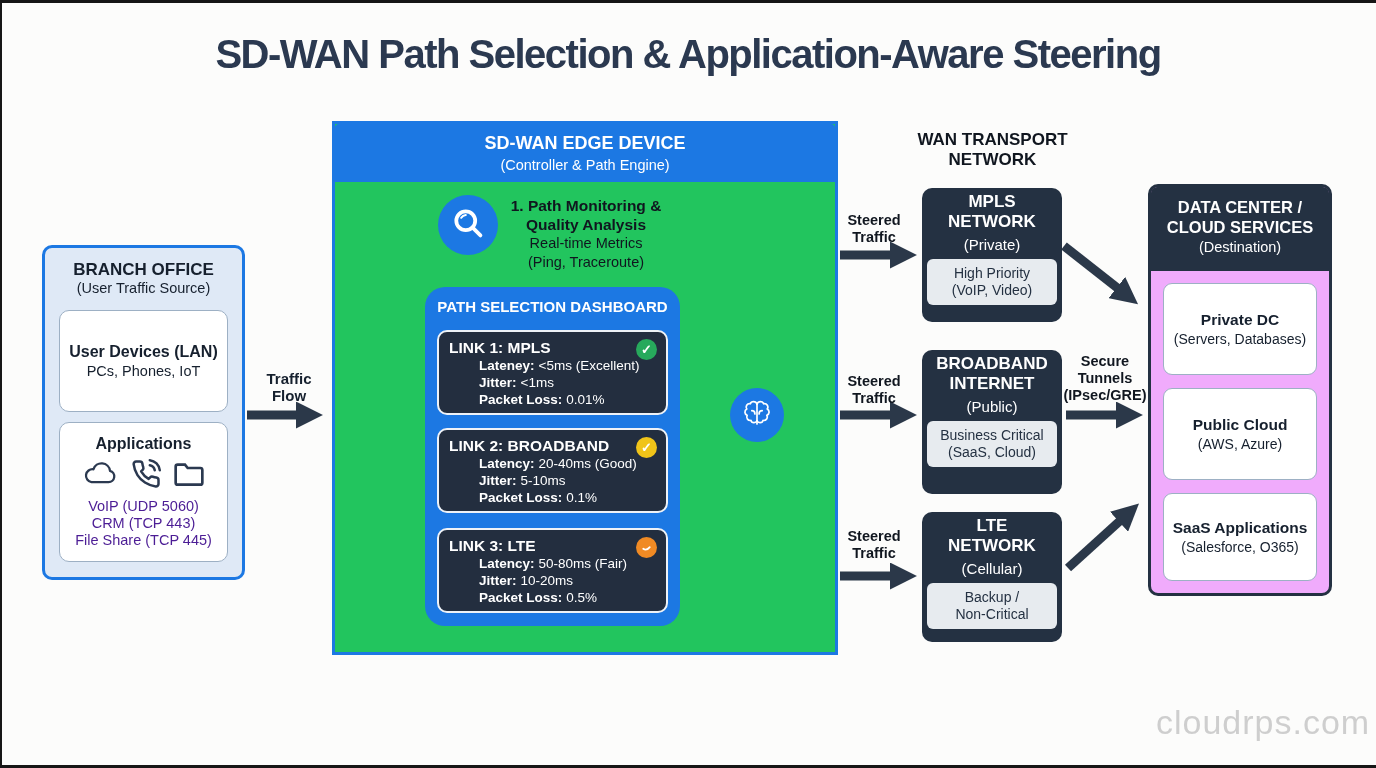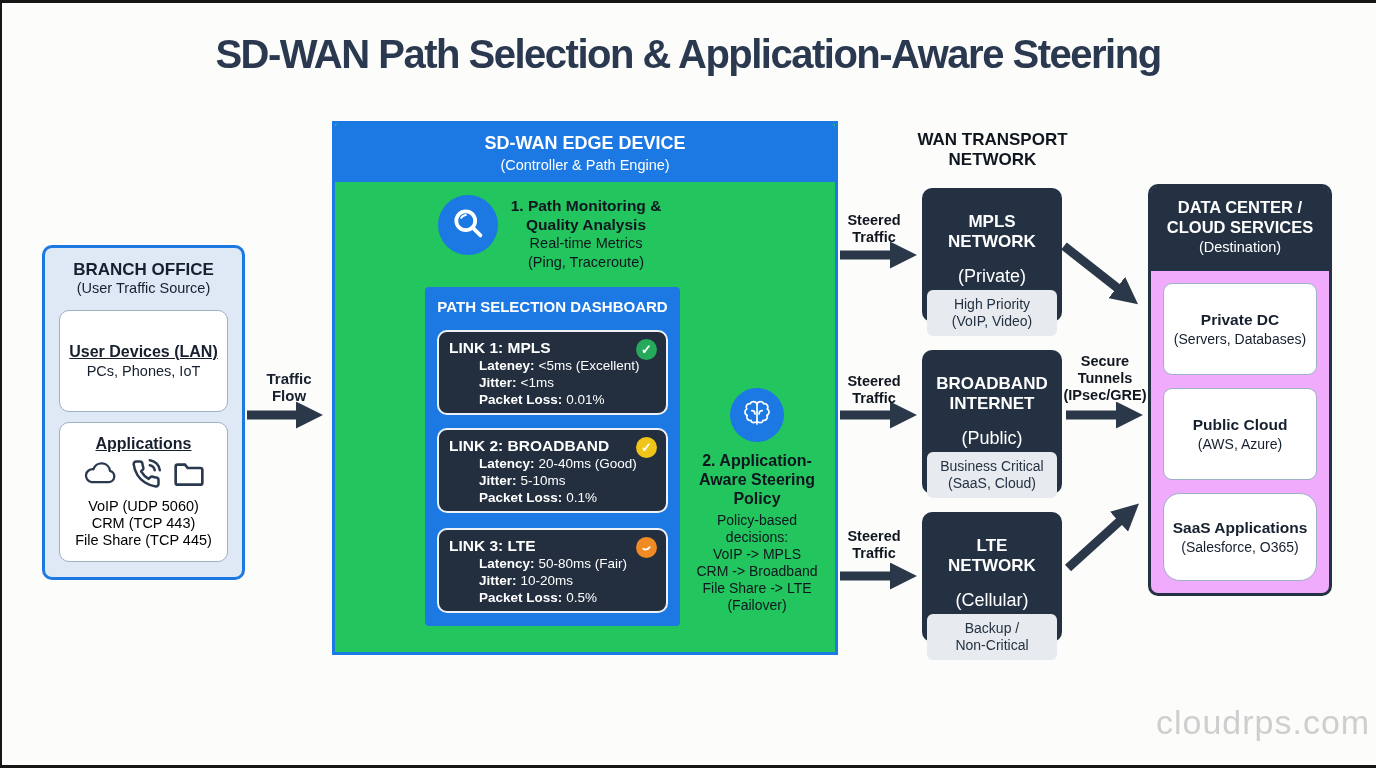--- a/index.html
+++ b/index.html
@@ -11,59 +11,59 @@
               color:#2b3950;letter-spacing:-1.5px;}
   
   .arrows{left:0;top:0;width:1376px;height:768px;pointer-events:none;}
   
   .branch{left:42px;top:245px;width:203px;height:335px;background:#dfe9f6;border:3px solid #1c78e3;
           border-radius:10px;box-sizing:border-box;}
   .branch-title{top:12px;left:0;width:100%;text-align:center;font-weight:700;font-size:17px;color:#16202e;}
   .branch-sub{top:32px;left:0;width:100%;text-align:center;font-size:14.5px;color:#16202e;}
   .white-card{background:#ffffff;border:1.5px solid #9db0c4;border-radius:10px;display:flex;
               flex-direction:column;align-items:center;justify-content:center;text-align:center;box-sizing:border-box;}
-  .wc-title{font-weight:700;font-size:16px;color:#16202e;text-decoration:underline;}
+  .wc-title{font-weight:700;font-size:16px;color:#16202e;}
   .wc-sub{font-size:14.5px;color:#16202e;margin-top:2px;}
   .app-icons{display:flex;gap:11px;align-items:center;justify-content:center;margin:6px 0 5px;}
-  .app-lines{font-size:14.5px;line-height:17px;color:#000000;}
+  .app-lines{font-size:14.5px;line-height:17px;color:#4c1d95;}
   
   .tflow{left:248px;top:370px;width:82px;text-align:center;font-weight:700;font-size:15px;line-height:17px;color:#16202e;}
   
   .edge{left:332px;top:121px;width:506px;height:534px;background:#22c55e;border:3px solid #1c78e3;
         border-radius:0;box-sizing:border-box;}
   .edge-header{left:0;top:0;width:100%;height:58px;background:#1c78e3;border-radius:4px 4px 0 0;
                color:#ffffff;text-align:center;box-sizing:border-box;padding-top:9px;}
   .eh1{font-weight:700;font-size:18px;}
   .eh2{font-size:14.5px;margin-top:3px;}
   .circle-icon{border-radius:50%;background:#1c78e3;display:flex;align-items:center;justify-content:center;}
   .monitor{left:498px;top:196px;width:176px;text-align:center;color:#10161f;}
   .mon-b{font-weight:700;font-size:15.5px;line-height:19px;}
   .mon-n{font-size:14.5px;line-height:19px;}
-  .dash{left:425px;top:287px;width:255px;height:339px;background:#1c78e3;border-radius:4px;}
+  .dash{left:425px;top:287px;width:255px;height:339px;background:#1c78e3;border-radius:20px;}
   .dash-title{top:11px;left:0;width:100%;text-align:center;font-weight:700;font-size:15px;color:#ffffff;}
   .link-card{left:12px;width:231px;height:85px;background:#232e3f;border:2px solid #eef2f7;border-radius:10px;
              color:#ffffff;box-sizing:border-box;padding:6px 10px;}
   .link-title{font-weight:700;font-size:15.5px;line-height:19px;}
   .metric{font-size:13.5px;line-height:17.2px;white-space:nowrap;padding-left:30px;}
   .metric .b{font-weight:700;}
   .metric .v{margin-left:4px;font-weight:400;}
   .badge{position:absolute;right:9px;top:7px;width:21px;height:21px;border-radius:50%;display:flex;
          align-items:center;justify-content:center;color:#ffffff;font-size:13px;font-weight:700;}
   .steer{left:683px;top:451px;width:148px;text-align:center;color:#10161f;}
   .steer-t{font-weight:700;font-size:16px;line-height:19px;}
   .steer-b{font-size:14px;line-height:17px;}
   .steer-gap{margin-top:4px;}
   
   .wan-title{left:905px;top:130px;width:175px;text-align:center;font-weight:700;font-size:17px;
              line-height:20px;color:#10161f;}
   .steered{left:838px;width:72px;text-align:center;font-weight:700;font-size:14.5px;line-height:16.5px;color:#10161f;}
   .net{left:922px;width:140px;background:#243142;border-radius:10px;color:#ffffff;text-align:center;
-       box-sizing:border-box;padding:24px 5px 5px;}
+       box-sizing:border-box;padding:4px 5px 5px;}
   .net-name{font-weight:700;font-size:17px;line-height:20px;}
-  .net-type{font-size:18px;line-height:18px;margin-top:15px;}
+  .net-type{font-size:15px;line-height:18px;margin-top:4px;}
   .net-tag{margin-top:5px;background:#e7ebef;border-radius:6px;color:#243142;font-size:14px;
            line-height:17px;padding:6px 2px;}
   .secure{left:1058px;top:353px;width:94px;text-align:center;font-weight:700;font-size:14.5px;
           line-height:17px;color:#10161f;}
   
   .dc{left:1148px;top:184px;width:184px;height:412px;background:#f0abfc;border:3px solid #243142;
       border-radius:10px;box-sizing:border-box;}
   .dc-header{left:0;top:0;width:100%;height:84px;background:#243142;border-radius:6px 6px 0 0;
              color:#ffffff;text-align:center;box-sizing:border-box;padding-top:11px;}
   .dch{font-weight:700;font-size:16.5px;line-height:19.5px;}
@@ -220,31 +220,20 @@
       <svg width="34" height="31" viewBox="0 0 36 32" fill="none" stroke="#ffffff" stroke-width="1.8" stroke-linecap="round" stroke-linejoin="round">
         <path d="M18 6 v21"></path>
         <path d="M18 6 c-1.2 -3.4 -6.2 -3.2 -7 -0.3 c-3.6 -0.6 -5.6 3.1 -3.8 5.6 c-2.9 1.6 -2.5 5.6 0.4 6.6 c-1.6 3 1 6 4 5.4 c0.6 3 5.2 3.4 6.4 0.4"></path>
         <path d="M18 6 c1.2 -3.4 6.2 -3.2 7 -0.3 c3.6 -0.6 5.6 3.1 3.8 5.6 c2.9 1.6 2.5 5.6 -0.4 6.6 c1.6 3 -1 6 -4 5.4 c-0.6 3 -5.2 3.4 -6.4 0.4"></path>
         <path d="M12.5 13 c2.2 0 3.3 1.6 3.3 3.4"></path>
         <path d="M23.5 13 c-2.2 0 -3.3 1.6 -3.3 3.4"></path>
       </svg>
     </span>
   </div>
 
-  <div class="abs steer">
-    <div class="steer-t">2. Application-</div>
-    <div class="steer-t">Aware Steering</div>
-    <div class="steer-t">Policy</div>
-    <div class="steer-b steer-gap">Policy-based</div>
-    <div class="steer-b">decisions:</div>
-    <div class="steer-b">VoIP -&gt; MPLS</div>
-    <div class="steer-b">CRM -&gt; Broadband</div>
-    <div class="steer-b">File Share -&gt; LTE</div>
-    <div class="steer-b">(Failover)</div>
-  </div>
 
   <div class="abs wan-title">
     <div>WAN TRANSPORT</div>
     <div>NETWORK</div>
   </div>
 
   <div class="abs steered" style="top:212px;">
     <div>Steered</div>
       <div>Traffic</div>
   </div>
@@ -300,21 +289,21 @@
       <div class="dcs">(Destination)</div>
     </div>
     <div class="abs dc-card" style="top:201px;height:92px;">
       <div class="dc-name">Public Cloud</div>
       <div class="dc-detail">(AWS, Azure)</div>
     </div>
     <div class="abs dc-card" style="top:96px;height:92px;">
       <div class="dc-name">Private DC</div>
       <div class="dc-detail">(Servers, Databases)</div>
     </div>
-    <div class="abs dc-card" style="top:306px;height:88px;border-radius:17px;">
+    <div class="abs dc-card" style="top:306px;height:88px;">
       <div class="dc-name">SaaS Applications</div>
       <div class="dc-detail">(Salesforce, O365)</div>
     </div>
   </div>
 
   <div class="abs wm">cloudrps.com</div>
 
 </div>
 
 </body></html>

